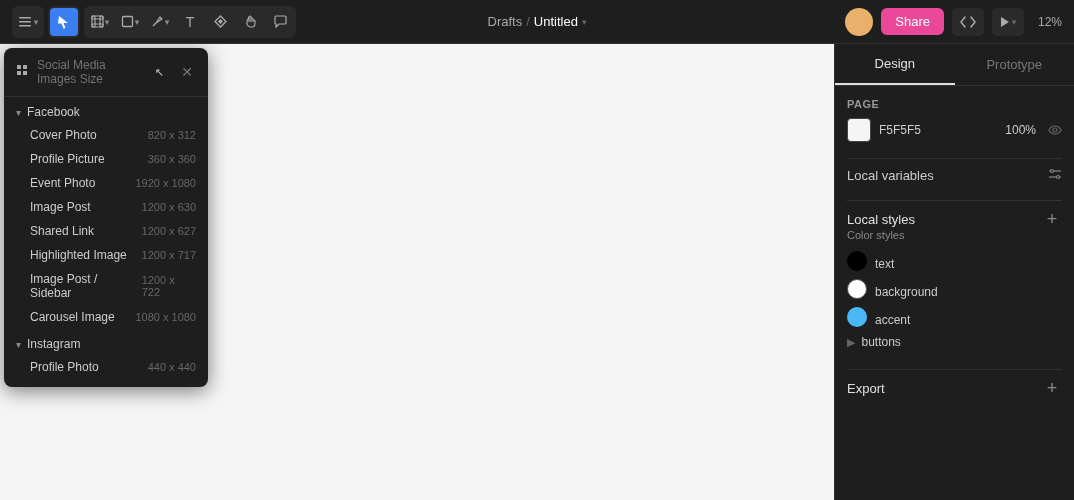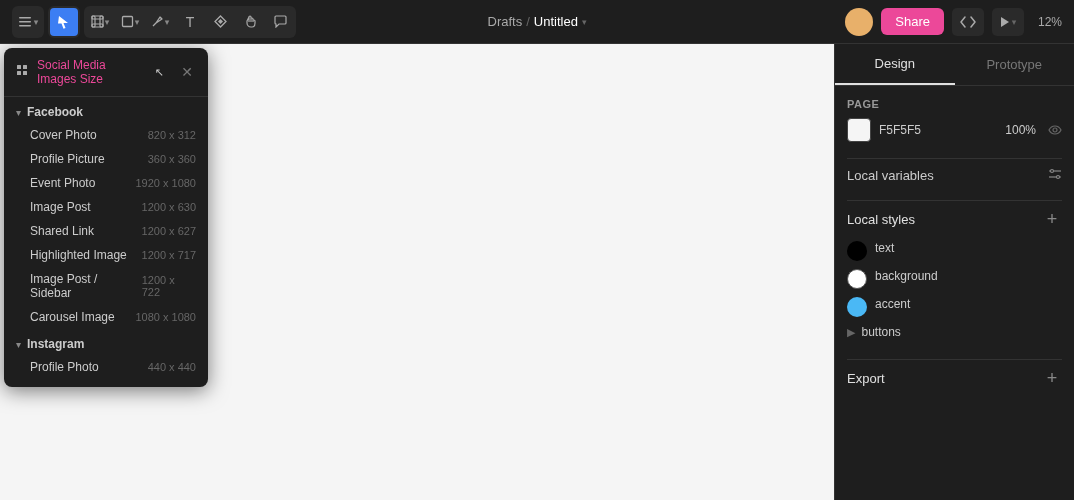--- a/index.html
+++ b/index.html
@@ -169,21 +169,21 @@
       padding: 10px 12px;
       gap: 8px;
       border-bottom: 1px solid #333;
     }
     .panel-header-icon {
       color: #aaa;
       font-size: 13px;
     }
     .panel-header-title {
       flex: 1;
-      color: #ec4899;
+      color: #737373;
       font-size: 12px;
       font-weight: 500;
     }
     .panel-close {
       color: #777;
       cursor: pointer;
       font-size: 14px;
       width: 18px;
       height: 18px;
       display: flex;
@@ -203,21 +203,21 @@
       gap: 6px;
       cursor: pointer;
     }
     .section-chevron {
       color: #888;
       font-size: 10px;
     }
     .section-label {
       color: #ccc;
       font-size: 12px;
-      font-weight: 700;
+      font-weight: 400;
     }
     .section-items {
       padding: 0;
     }
     .item-row {
       display: flex;
       align-items: center;
       justify-content: space-between;
       padding: 5px 12px 5px 26px;
       cursor: pointer;
@@ -305,21 +305,20 @@
       color: #666;
       font-size: 13px;
       margin-left: 4px;
     }
 
     
     .section-title-row {
       display: flex;
       align-items: center;
       justify-content: space-between;
-      margin-bottom: 8px;
     }
     .section-title-text {
       color: #e0e0e0;
       font-size: 13px;
       font-weight: 500;
     }
     .add-btn {
       color: #888;
       font-size: 18px;
       cursor: pointer;
@@ -342,21 +341,21 @@
       font-size: 13px;
     }
     .vars-icon {
       color: #888;
       font-size: 13px;
       cursor: pointer;
     }
 
     .color-style-row {
       display: flex;
-      align-items: flex-start;
+      align-items: flex-end;
       gap: 8px;
       padding: 4px 0;
       cursor: pointer;
     }
     .cs-swatch {
       width: 20px;
       height: 20px;
       border-radius: 50%;
       flex-shrink: 0;
     }
@@ -614,20 +613,21 @@
 
       <div class="divider"></div>
 
       <div class="section-block">
         <div class="section-title-row">
           <span class="section-title-text">Local styles</span>
           <div class="add-btn">+</div>
         </div>
 
         <div style="margin-bottom:6px">
+          <div style="color:#888;font-size:11px;margin-bottom:6px;">Color styles</div>
 
           <div class="color-style-row">
             <div class="cs-swatch" style="background:#000000;"></div>
             <span class="cs-label">text</span>
           </div>
           <div class="color-style-row">
             <div class="cs-swatch" style="background:#ffffff;border:1px solid #555;"></div>
             <span class="cs-label">background</span>
           </div>
           <div class="color-style-row">

